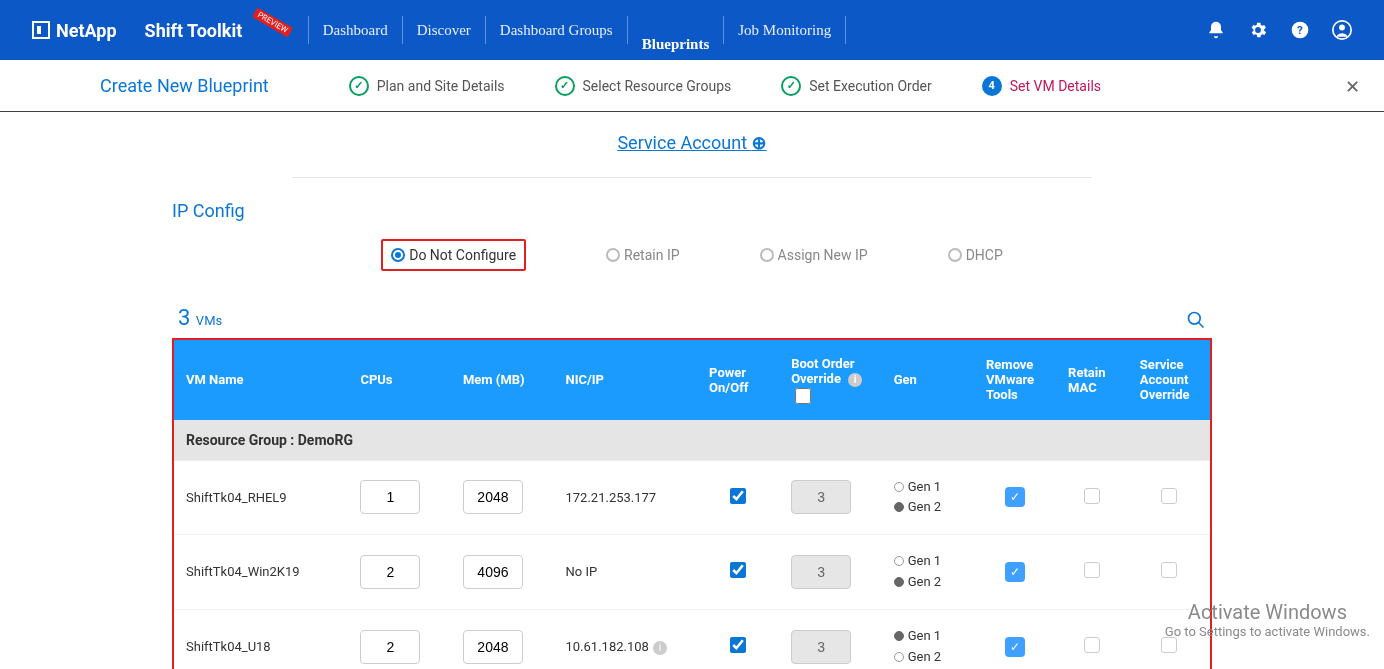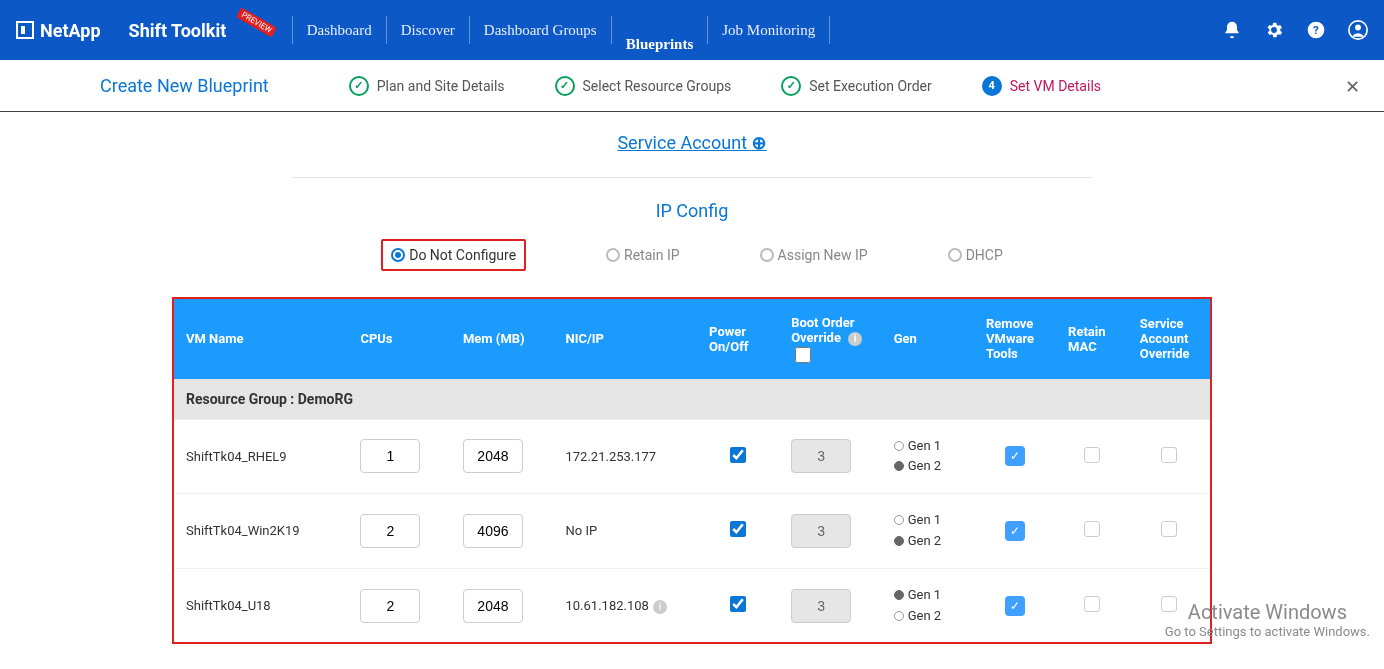--- a/index.html
+++ b/index.html
@@ -1,19 +1,19 @@
 <!DOCTYPE html>
 <html><head>
 <meta charset="utf-8">
 <style>
   * { box-sizing: border-box; margin: 0; padding: 0; }
   body { font-family: -apple-system, "Segoe UI", Roboto, Arial, sans-serif; font-size: 14px; background: #fff; color: #333; width: 1384px; height: 669px; overflow: hidden; position: relative; }
 
   
-  .topnav { height: 60px; background: #0d58c7; display: flex; align-items: center; color: #fff; padding: 0 16px; }
+  .topnav { height: 60px; background: #0d58c7; display: flex; align-items: center; color: #fff; padding: 0 32px; }
   .logo { font-weight: 700; font-size: 18px; display: flex; align-items: center; gap: 6px; margin-right: 28px; }
   .logo-mark { display: inline-block; width: 18px; height: 18px; border: 2px solid #fff; position: relative; }
   .logo-mark::after { content: ""; position: absolute; left: 3px; top: 3px; width: 4px; height: 8px; background: #fff; }
   .toolkit { font-size: 18px; font-weight: 700; margin-right: 10px; }
   .preview-badge { display:inline-block; transform: rotate(30deg); background:#e02020; color:#fff; font-size:8px; padding:1px 4px; border-radius:2px; position:relative; top:-8px; }
   .nav-sep { width:1px; height:28px; background:rgba(255,255,255,0.35); margin:0 14px; }
   .nav-link { color: rgba(255,255,255,0.9); font-size: 15px; cursor: pointer; font-family: Liberation Serif, serif; }
   .nav-link.active { color:#fff; font-weight:600;margin-top:28px; }
   .nav-right { margin-left: auto; display:flex; align-items:center; gap:22px; }
   .nav-icon { width:20px; height:20px; fill:#fff; cursor:pointer; }
@@ -26,21 +26,21 @@
   .step.active .step-circle { background:#0a76d6; border-color:#0a76d6; color:#fff; }
   .step.active .step-label { color:#be185d; font-weight:400; }
   .close-x { position:absolute; right:24px; top:16px; cursor:pointer; color:#666; font-size:18px; }
 
   
   .content { padding: 0 172px 20px; height: calc(100% - 112px); overflow:auto; position:relative; }
   .svc-account { text-align:center; color:#0a76d6; font-size:18px; padding: 20px 0 24px; text-decoration: underline; }
   .svc-add { color:#0a76d6; font-weight:700; }
   hr.div { border:none; border-top:1px solid #e6e6e6; margin: 0 120px; }
 
-  .ipconfig-title { text-align:center; color:#0a76d6; font-size:18px; padding: 22px 0 18px; }
+  .ipconfig-title { color:#0a76d6; font-size:18px; padding: 22px 0 18px; }
   .ipconfig-row { display:flex; justify-content:center; gap:80px; margin-bottom: 26px; align-items:center; }
   .radio-wrap { display:flex; align-items:center; gap:4px; color:#888; cursor:pointer; font-size:14px; }
   .radio { width:14px; height:14px; border:2px solid #bbb; border-radius:50%; display:inline-block; position:relative; }
   .radio.selected { border-color:#0a76d6; }
   .radio.selected::after { content:""; position:absolute; inset:2px; background:#0a76d6; border-radius:50%; }
   .radio-wrap.selected-wrap { color:#333; }
   .red-box { border:2px solid #e02020; padding:6px 8px; border-radius:2px; }
 
   .list-head { display:flex; justify-content:space-between; align-items:flex-end; padding: 8px 6px; color:#0a76d6; }
   .list-count { font-size:22px; font-weight:400; }
@@ -155,20 +155,30 @@
     <span class="radio-wrap">
       <span class="radio"></span>
       <span>Assign New IP</span>
     </span>
     <span class="radio-wrap">
       <span class="radio"></span>
       <span>DHCP</span>
     </span>
   </div>
 
+  <div class="list-head">
+    <div>
+      <span class="list-count">3</span>
+      <span class="list-count-label">VMs</span>
+    </div>
+    <svg class="search-icon" viewBox="0 0 24 24">
+        <circle cx="10" cy="10" r="7" fill="none" stroke="#0a76d6" stroke-width="2"></circle>
+        <line x1="15" y1="15" x2="21" y2="21" stroke="#0a76d6" stroke-width="2"></line>
+      </svg>
+  </div>
 
   <div class="tbl-wrap">
     <table class="vm">
       <thead>
         <tr>
           <th style="width:170px">VM Name</th>
           <th style="width:100px">CPUs</th>
           <th style="width:100px">Mem (MB)</th>
           <th style="width:140px">NIC/IP</th>
           <th style="width:80px">Power On/Off</th>

